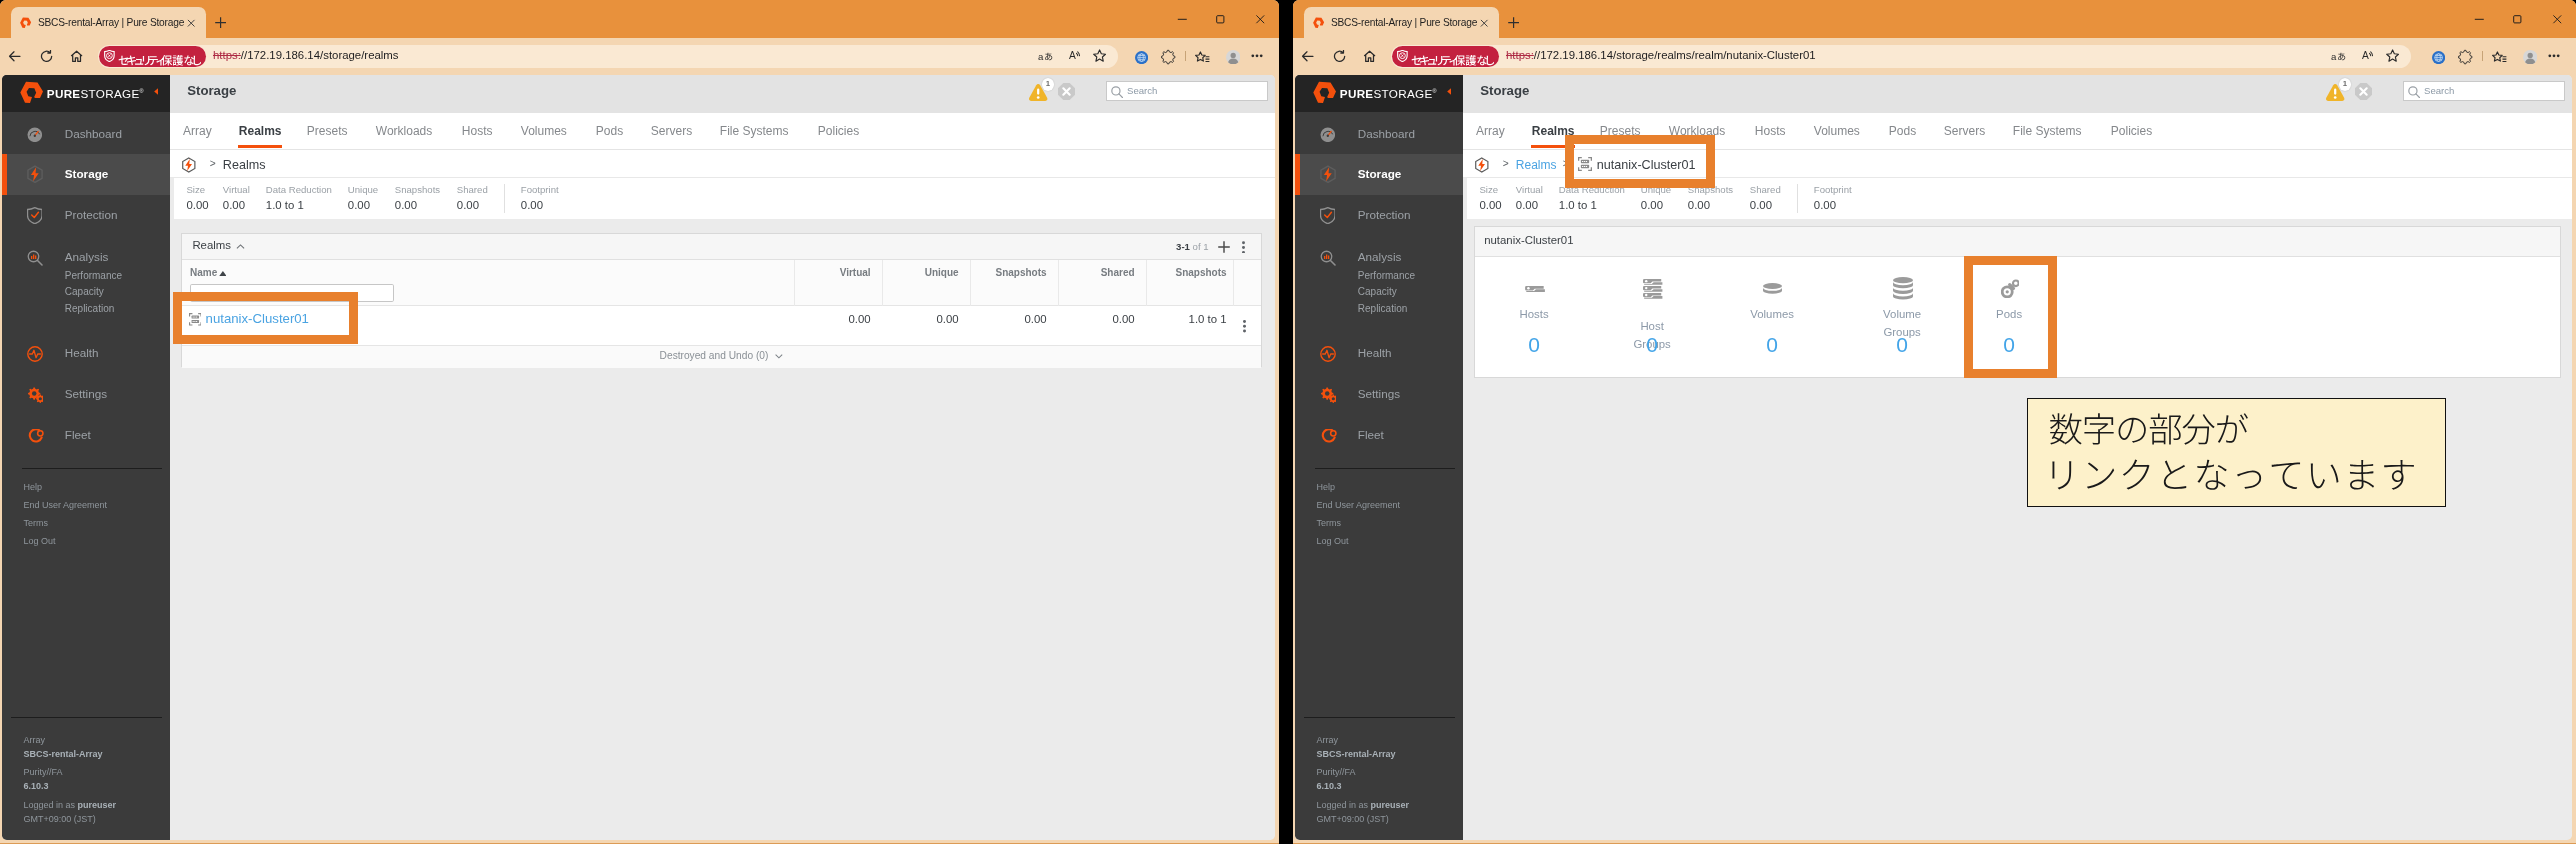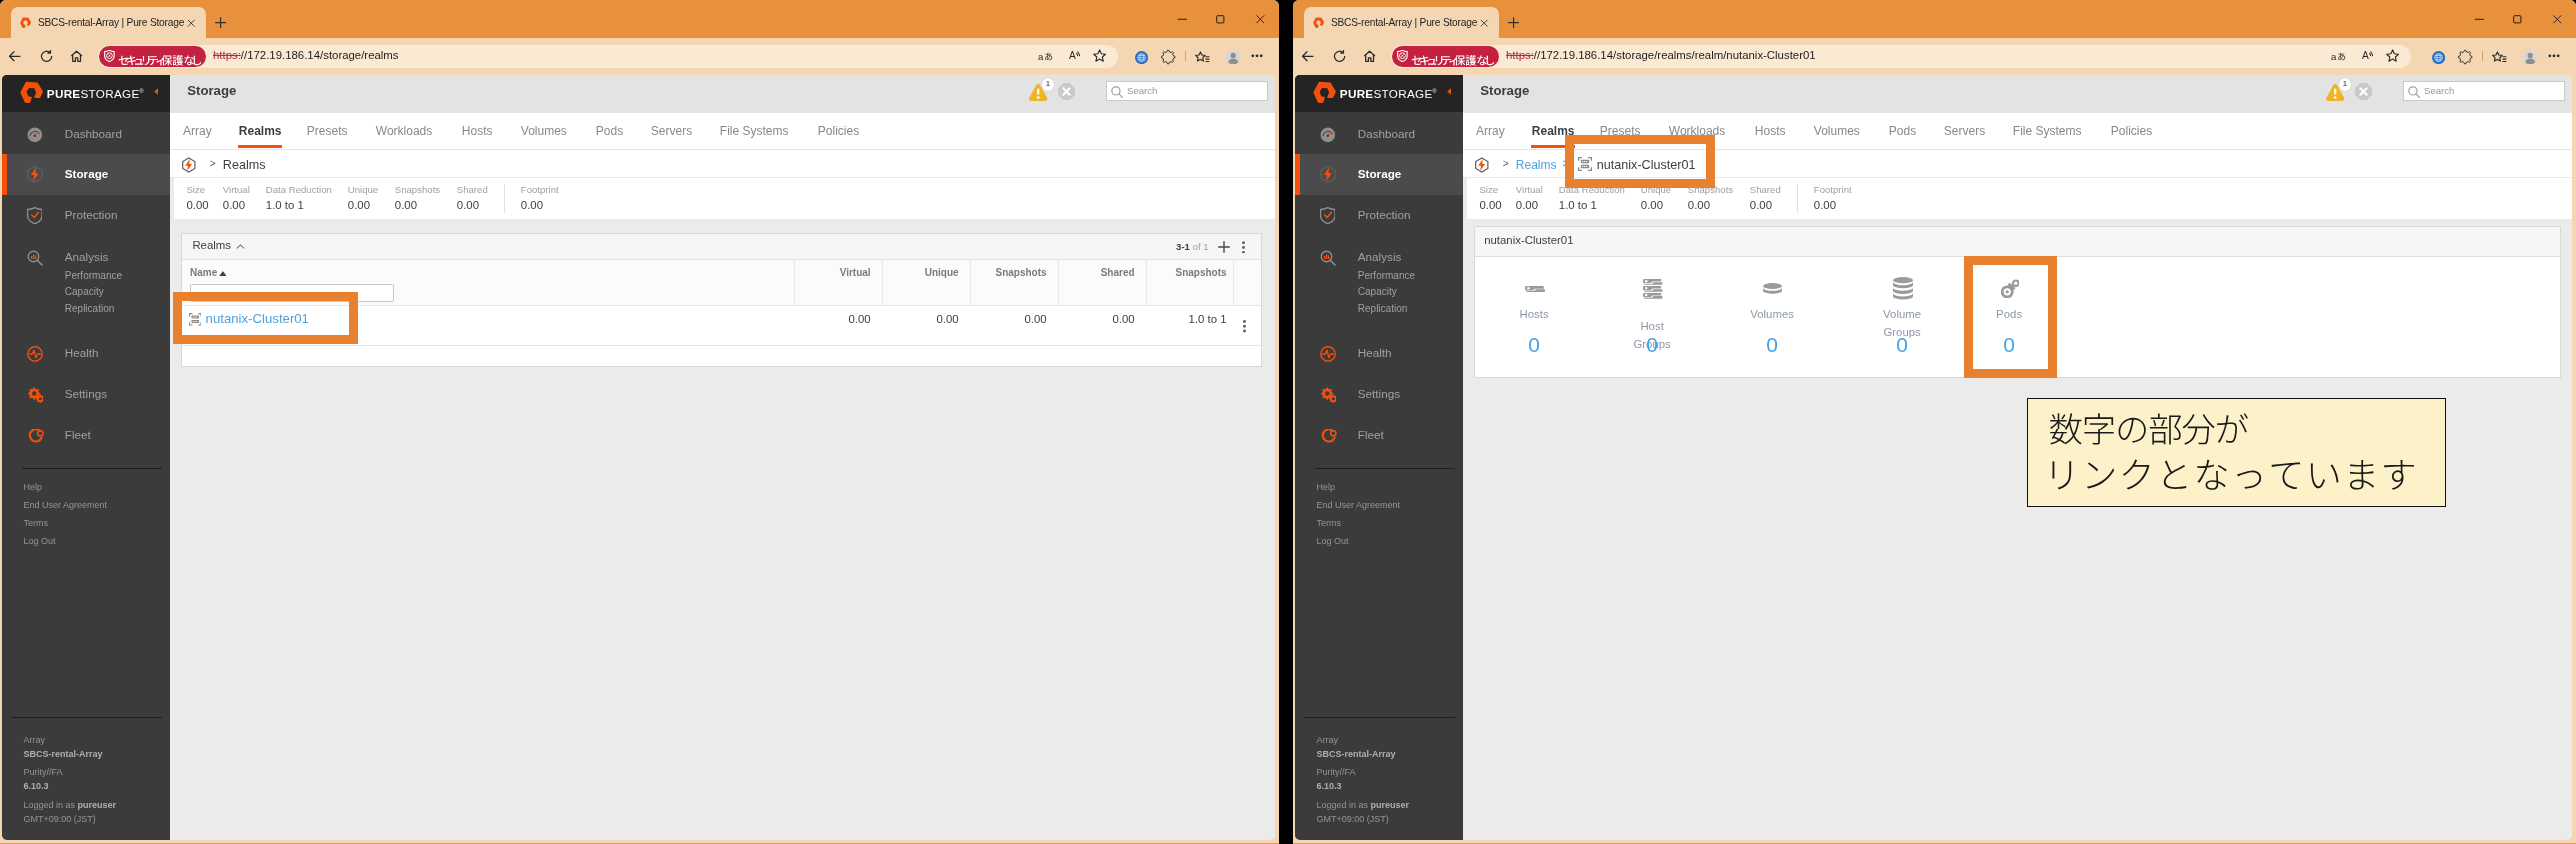--- a/index.html
+++ b/index.html
@@ -481,20 +481,23 @@
             <span class="tlink">nutanix-Cluster01</span>
             <div class="tval" style="left:605px;width:84px">0.00</div>
             <div class="tval" style="left:693px;width:84px">0.00</div>
             <div class="tval" style="left:781px;width:84px">0.00</div>
             <div class="tval" style="left:869px;width:84px">0.00</div>
             <div class="tval" style="left:961px;width:84px">1.0 to 1</div>
             <svg style="position:absolute;right:14.4px;top:14px" width="3" height="12.6" viewBox="0 0 5.2 22">
               <use href="#kebab"></use>
             </svg>
           </div>
+          <div class="tfoot">Destroyed and Undo (0) <svg width="7.8" height="4.8" viewBox="0 0 13 8" style="margin-left:3.6px">
+              <path d="M1 1 L6.5 6.5 L12 1" fill="none" stroke="#7c8287" stroke-width="1.7"></path>
+            </svg></div>
         </div>
       </div>
     </div>
     <div style="position:absolute;left:0;right:0;bottom:0;height:1.2px;background:#DC9B55"></div>
   </div>
 <div class="win" style="left:1293px;width:1283px">
     <div class="tbar"></div>
     <div class="tab">
       <svg class="fav" width="12.6" height="14" viewBox="0 0 52 56">
         <use href="#puremark" fill="#F4500C"></use>

